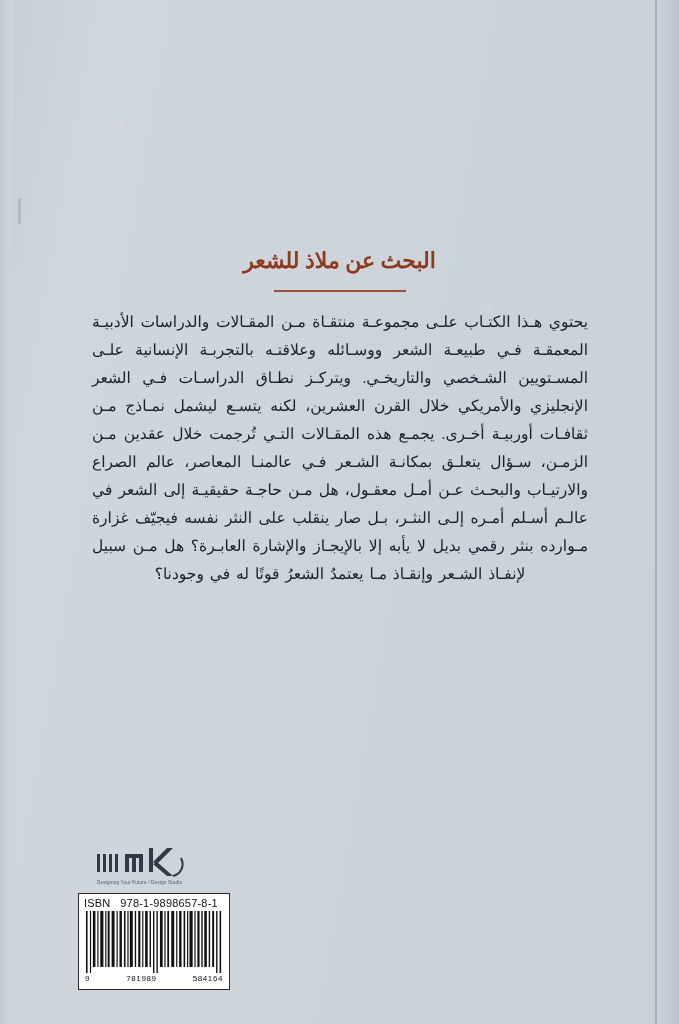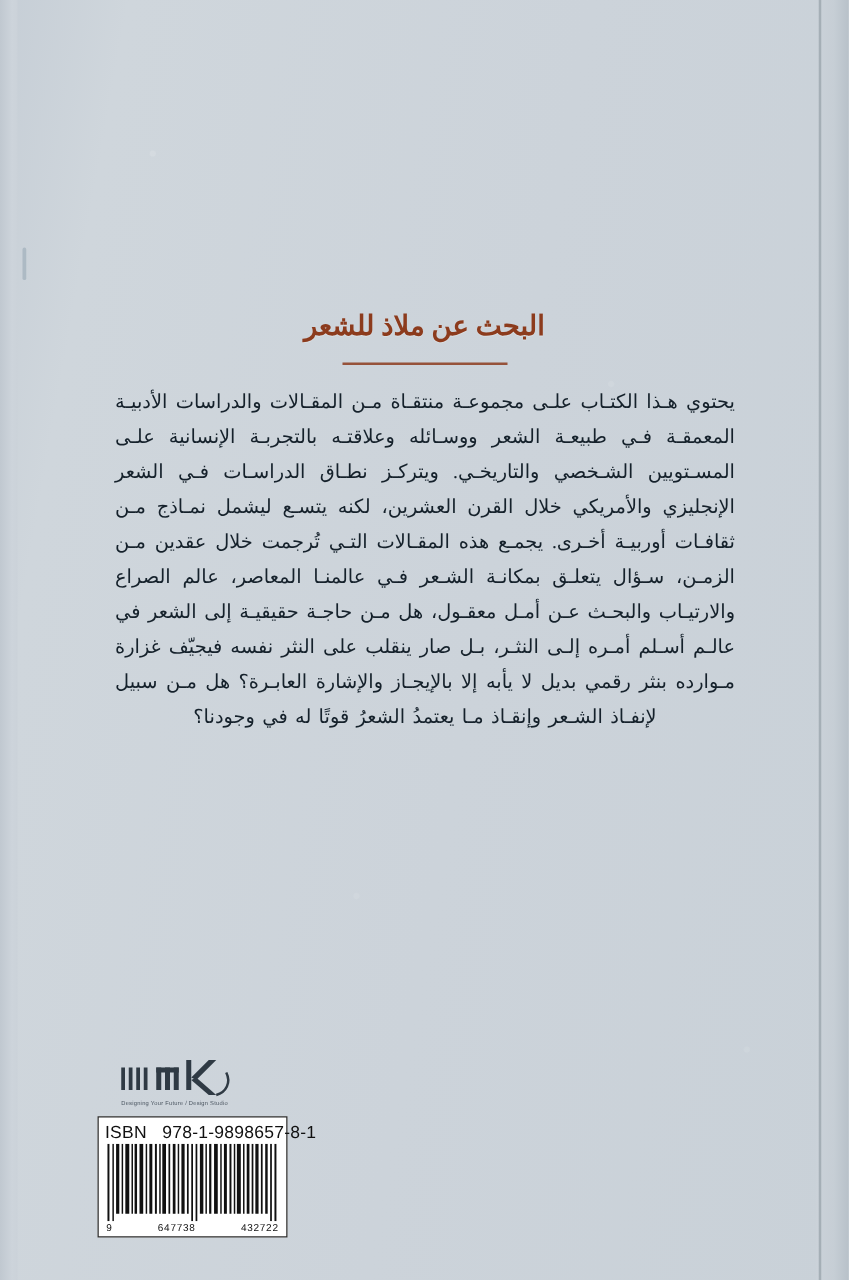--- a/index.html
+++ b/index.html
@@ -146,24 +146,23 @@
     width: 152px;
     height: 97px;
     background: #ffffff;
     border: 1px solid #2a2a2a;
     box-sizing: border-box;
     padding: 3px 5px 2px 5px;
     direction: ltr;
   }
   .isbn-text {
     font-family: "Liberation Sans", sans-serif;
-    font-size: 14px;
+    font-size: 11px;
     color: #111;
     letter-spacing: 0.2px;
-    text-align: center;
     margin-bottom: 2px;
     white-space: nowrap;
   }
   .bars {
     height: 62px;
     width: 100%;
     display: block;
   }
   .barcode-digits {
     display: flex;
@@ -263,18 +262,18 @@
         <rect x="119" y="0" width="1.4" height="56"></rect>
         <rect x="122" y="0" width="2.6" height="56"></rect>
         <rect x="126.5" y="0" width="1.4" height="56"></rect>
         <rect x="130" y="0" width="2" height="56"></rect>
         <rect x="134" y="0" width="1.4" height="62"></rect>
         <rect x="137.5" y="0" width="1.6" height="62"></rect>
       </g>
     </svg>
     <div class="barcode-digits">
       <span>9</span>
-      <span>647738</span>
-      <span>432722</span>
+      <span>781989</span>
+      <span>584164</span>
     </div>
   </div>
 
 </div>
 
 </body></html>

